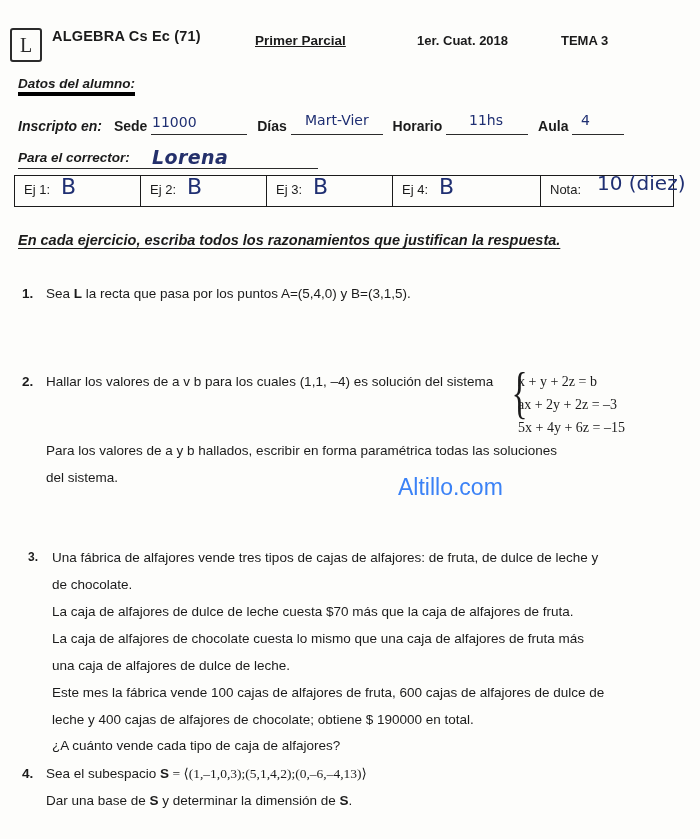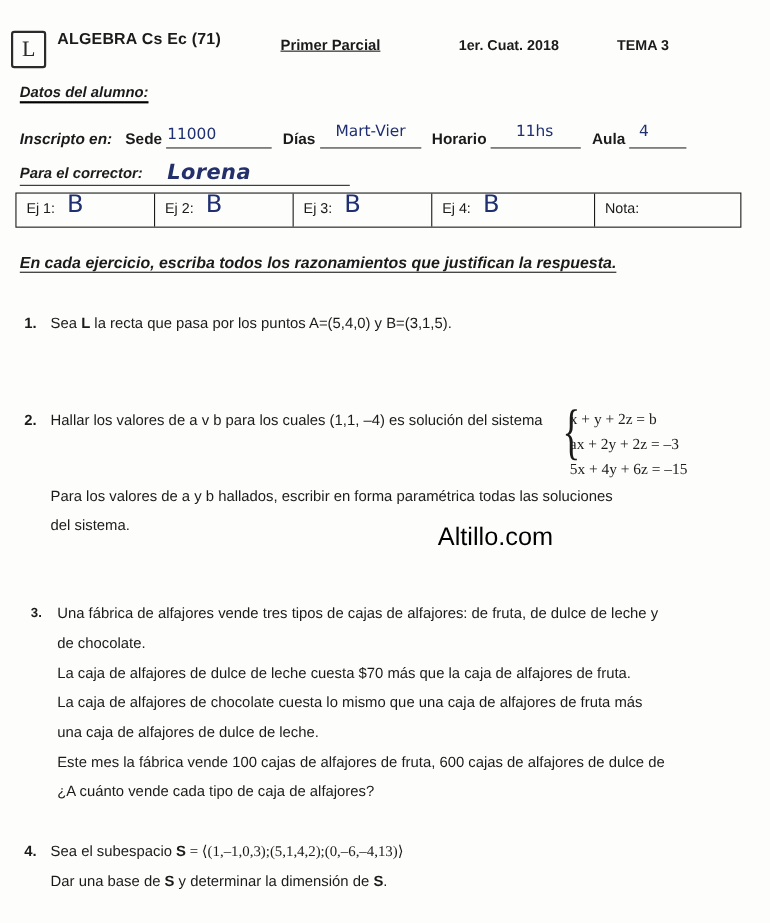--- a/index.html
+++ b/index.html
@@ -77,21 +77,21 @@
 
   .student-label {
     position: absolute;
     left: 18px;
     top: 76px;
     font-size: 13.5px;
     font-style: italic;
     font-weight: bold;
   }
   .student-label .ul {
-    border-bottom: 2px solid #000000;
+    border-bottom: 4px solid #000000;
     padding-bottom: 1px;
   }
 
   
   .enrol {
     position: absolute;
     left: 18px;
     top: 118px;
     width: 664px;
     height: 24px;
@@ -234,21 +234,21 @@
     transform: scaleX(.6);
   }
   .system .eq { white-space: nowrap; }
 
   
   .watermark {
     position: absolute;
     left: 398px;
     top: 474px;
     font-size: 23px;
-    color: #000000;
+    color: #3b82f6;
     font-family: "Liberation Sans", sans-serif;
   }
 
   .ser { font-family: "Liberation Serif", serif; }
   .it { font-style: italic; }
   .b { font-weight: bold; }
 
   
   .u-sede { width: 96px; }
   .u-dias { width: 92px; }
@@ -312,20 +312,21 @@
     <div class="grade-cell gc3">
       <span>Ej 3:</span>
       <span class="grade-mark">B</span>
     </div>
     <div class="grade-cell gc4">
       <span>Ej 4:</span>
       <span class="grade-mark">B</span>
     </div>
     <div class="grade-cell gc5">
       <span>Nota:</span>
+      <span class="nota-mark">10 (diez)</span>
     </div>
   </div>
 
   <div class="instruction">En cada ejercicio, escriba todos los razonamientos que justifican la respuesta.</div>
 
   <div class="ex ex1">
     <span class="num">1.</span>
     <span class="body">
       <p><span>Sea </span><span class="b">L</span><span> la recta que pasa por los puntos A=(5,4,0) y B=(3,1,5).</span></p>
     </span>
@@ -351,20 +352,21 @@
 
   <div class="ex ex3">
     <span class="num" style="font-size:12px">3.</span>
     <span class="body">
       <p>Una fábrica de alfajores vende tres tipos de cajas de alfajores: de fruta, de dulce de leche y</p>
       <p>de chocolate.</p>
       <p>La caja de alfajores de dulce de leche cuesta $70 más que la caja de alfajores de fruta.</p>
       <p>La caja de alfajores de chocolate cuesta lo mismo que una caja de alfajores de fruta más</p>
       <p>una caja de alfajores de dulce de leche.</p>
       <p>Este mes la fábrica vende 100 cajas de alfajores de fruta, 600 cajas de alfajores de dulce de</p>
+      <p>leche y 400 cajas de alfajores de chocolate; obtiene $ 190000 en total.</p>
       <p>¿A cuánto vende cada tipo de caja de alfajores?</p>
     </span>
   </div>
 
   <div class="ex ex4">
     <span class="num">4.</span>
     <span class="body">
       <p><span>Sea el subespacio </span><span class="b">S</span><span class="ser"> = ⟨(1,–1,0,3);(5,1,4,2);(0,–6,–4,13)⟩</span></p>
       <p class="indent2"><span>Dar una base de </span><span class="b">S</span><span> y determinar la dimensión de </span><span class="b">S</span><span>.</span></p>
     </span>

